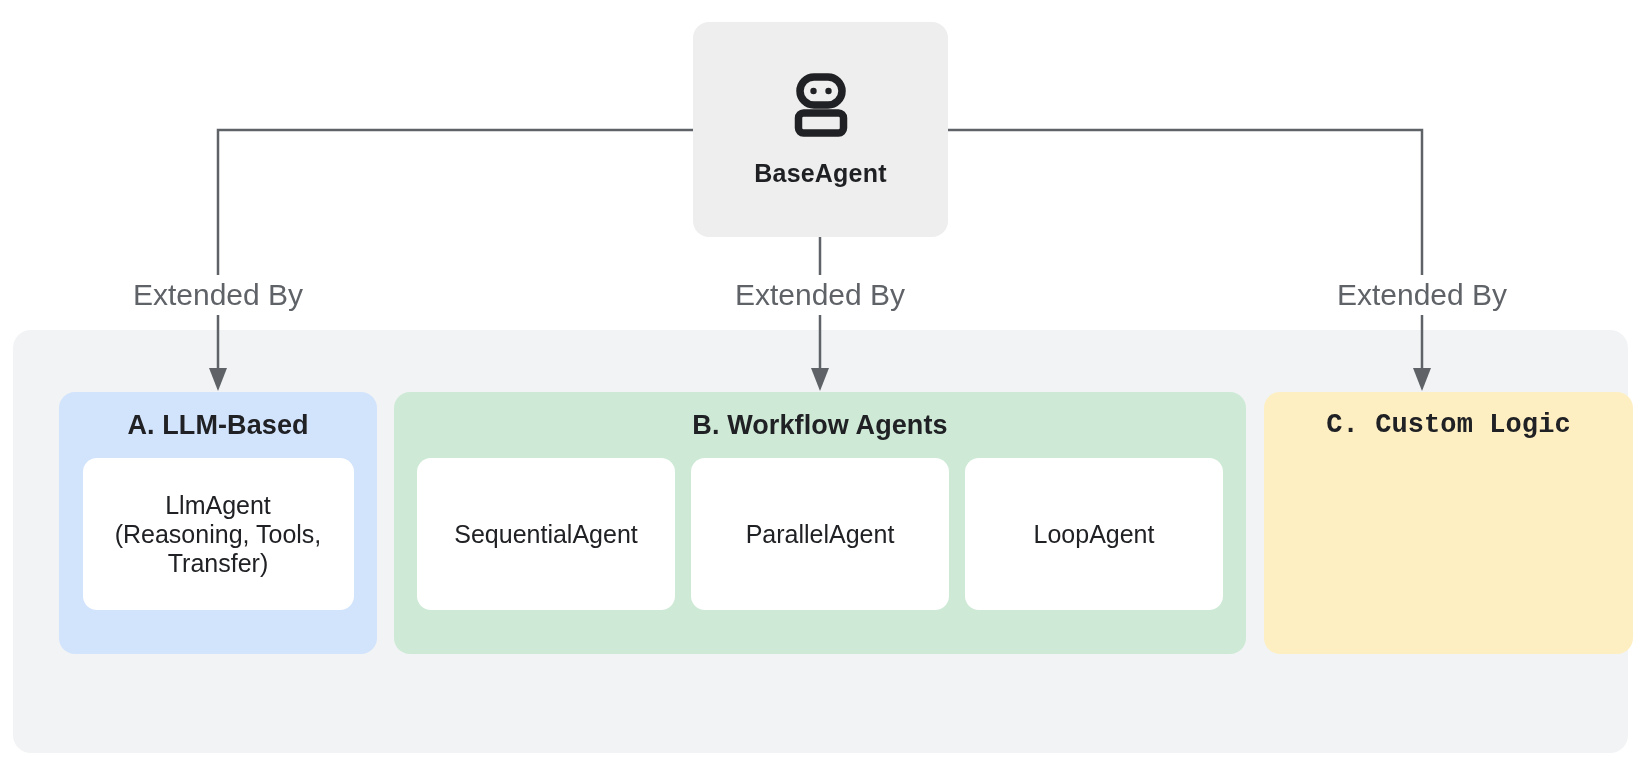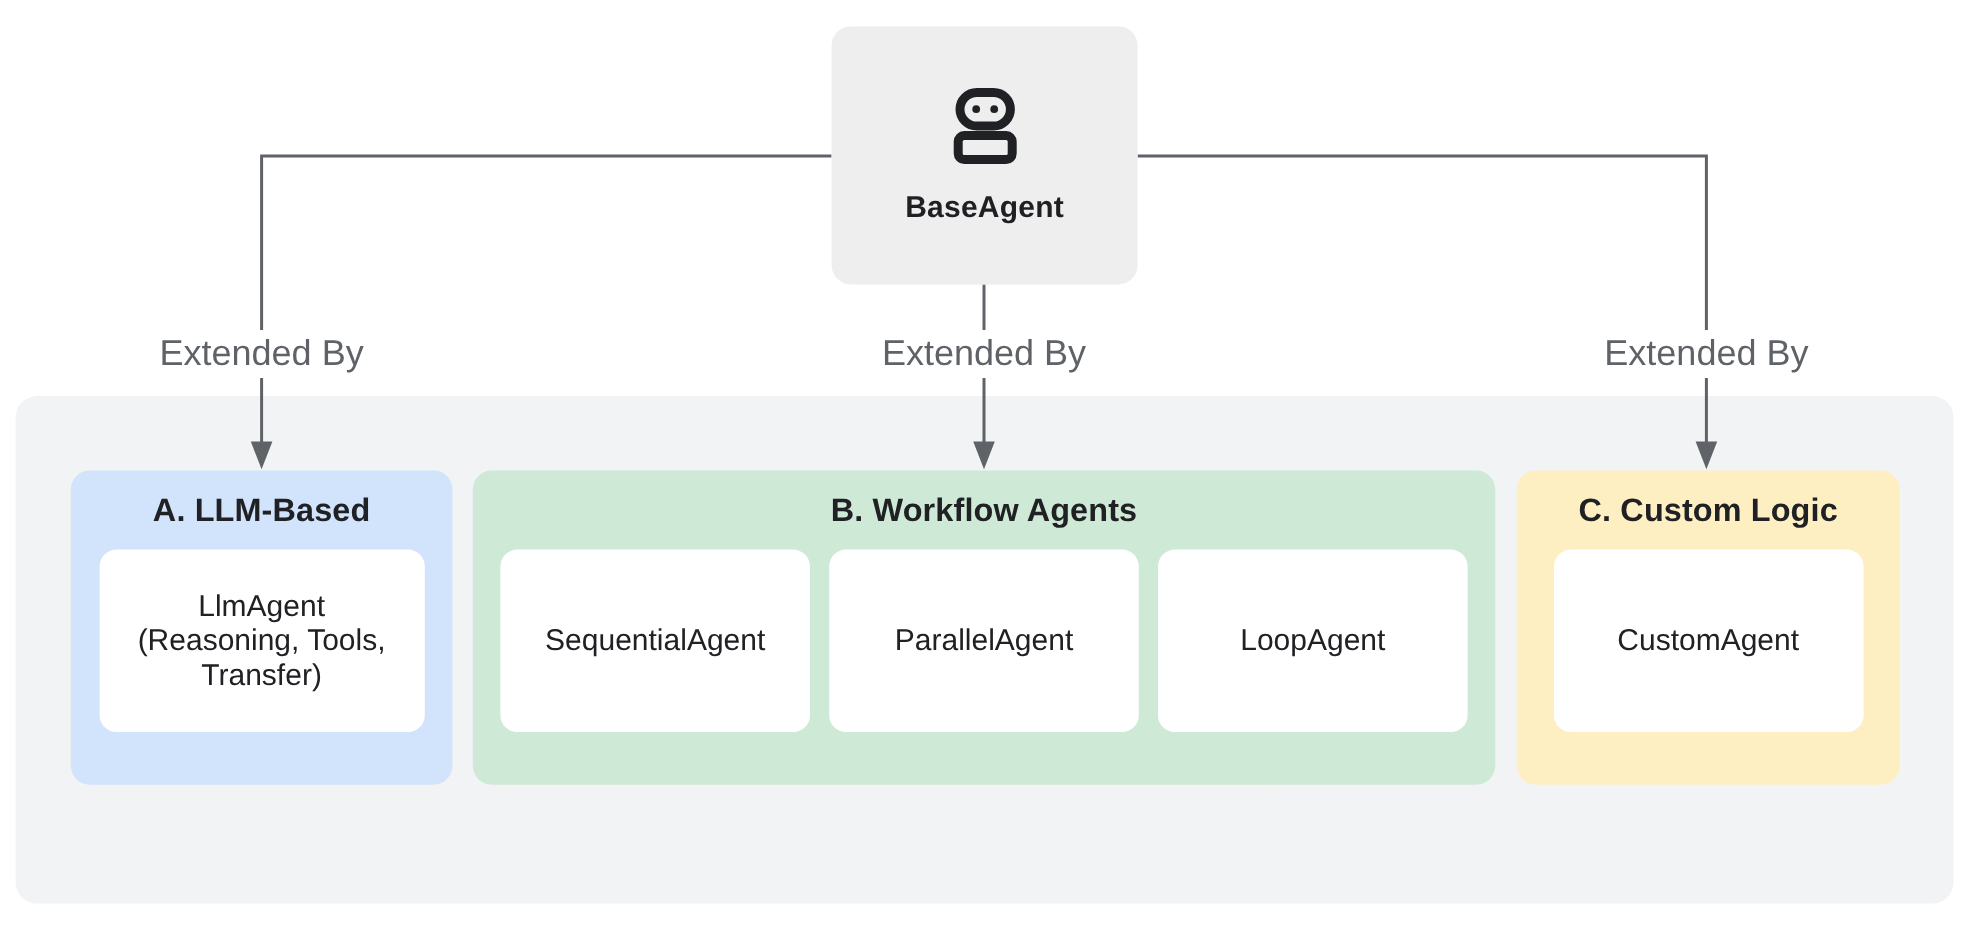--- a/index.html
+++ b/index.html
@@ -36,21 +36,21 @@
   .edge-label{position:absolute;transform:translate(-50%,-50%);background:#ffffff;
     padding:3px 10px;font-size:30px;color:var(--muted-text);white-space:nowrap;z-index:3;}
   .edge-label.l{left:218px;top:295px;}
   .edge-label.c{left:820px;top:295px;}
   .edge-label.r{left:1422px;top:295px;}
 
   
   .group{position:absolute;top:392px;height:262px;border-radius:16px;z-index:3;}
   .group-a{left:59px;width:318px;background:var(--group-a-bg);}
   .group-b{left:394px;width:852px;background:var(--group-b-bg);}
-  .group-c{left:1264px;width:319px;background:var(--group-c-bg);}
+  .group-c{left:1264px;width:369px;background:var(--group-c-bg);font-family:Liberation Mono, monospace;}
   .group-title{height:66px;display:flex;align-items:center;justify-content:center;
     font-size:27px;font-weight:600;letter-spacing:.1px;color:var(--title-text);}
   .card-row{position:absolute;left:0;right:0;top:66px;display:flex;justify-content:center;gap:16px;}
   .card{height:152px;background:var(--card-bg);border-radius:14px;display:flex;
     flex-direction:column;align-items:center;justify-content:center;text-align:center;
     font-size:25px;line-height:29px;color:#202124;}
   .group-a .card{width:271px;}
   .group-b .card{width:258px;}
   .group-c .card{width:258px;}
 
@@ -109,21 +109,16 @@
         <span>ParallelAgent</span>
       </div>
       <div class="card">
         <span>LoopAgent</span>
       </div>
     </div>
   </div>
 
   <div class="group group-c">
     <div class="group-title">C. Custom Logic</div>
-    <div class="card-row">
-      <div class="card">
-        <span>CustomAgent</span>
-      </div>
-    </div>
   </div>
 
 
 </div>
 
 </body></html>

